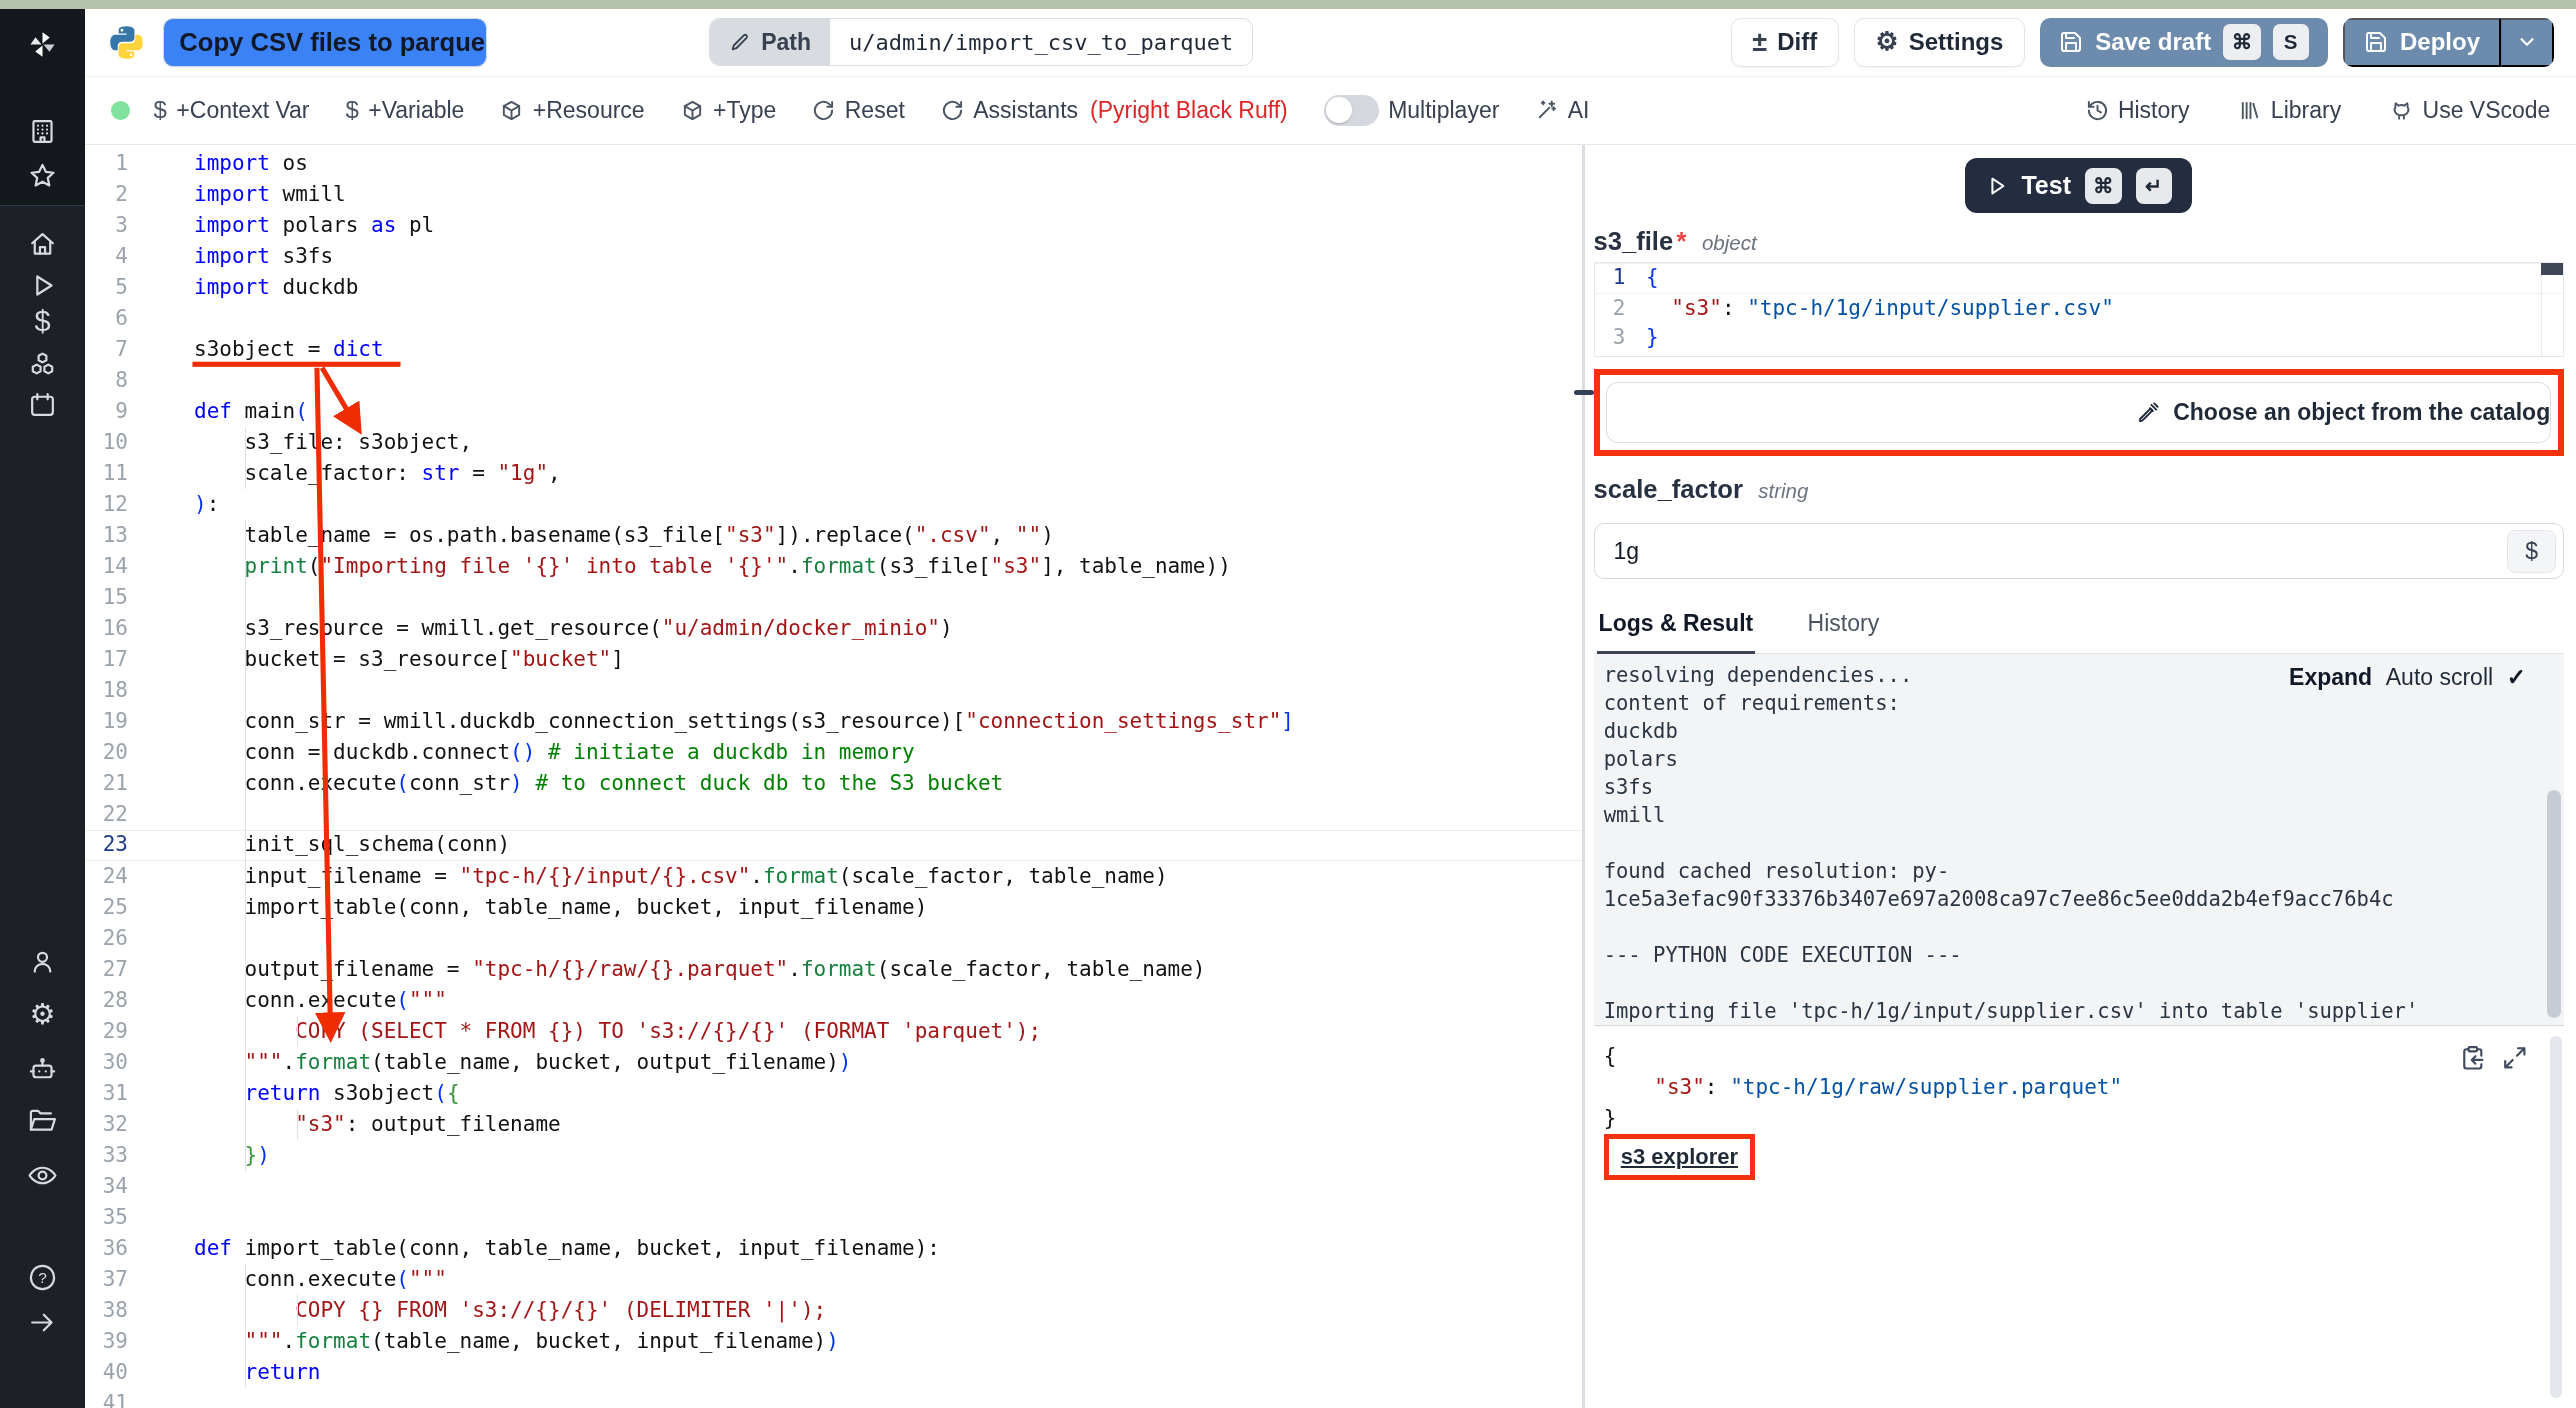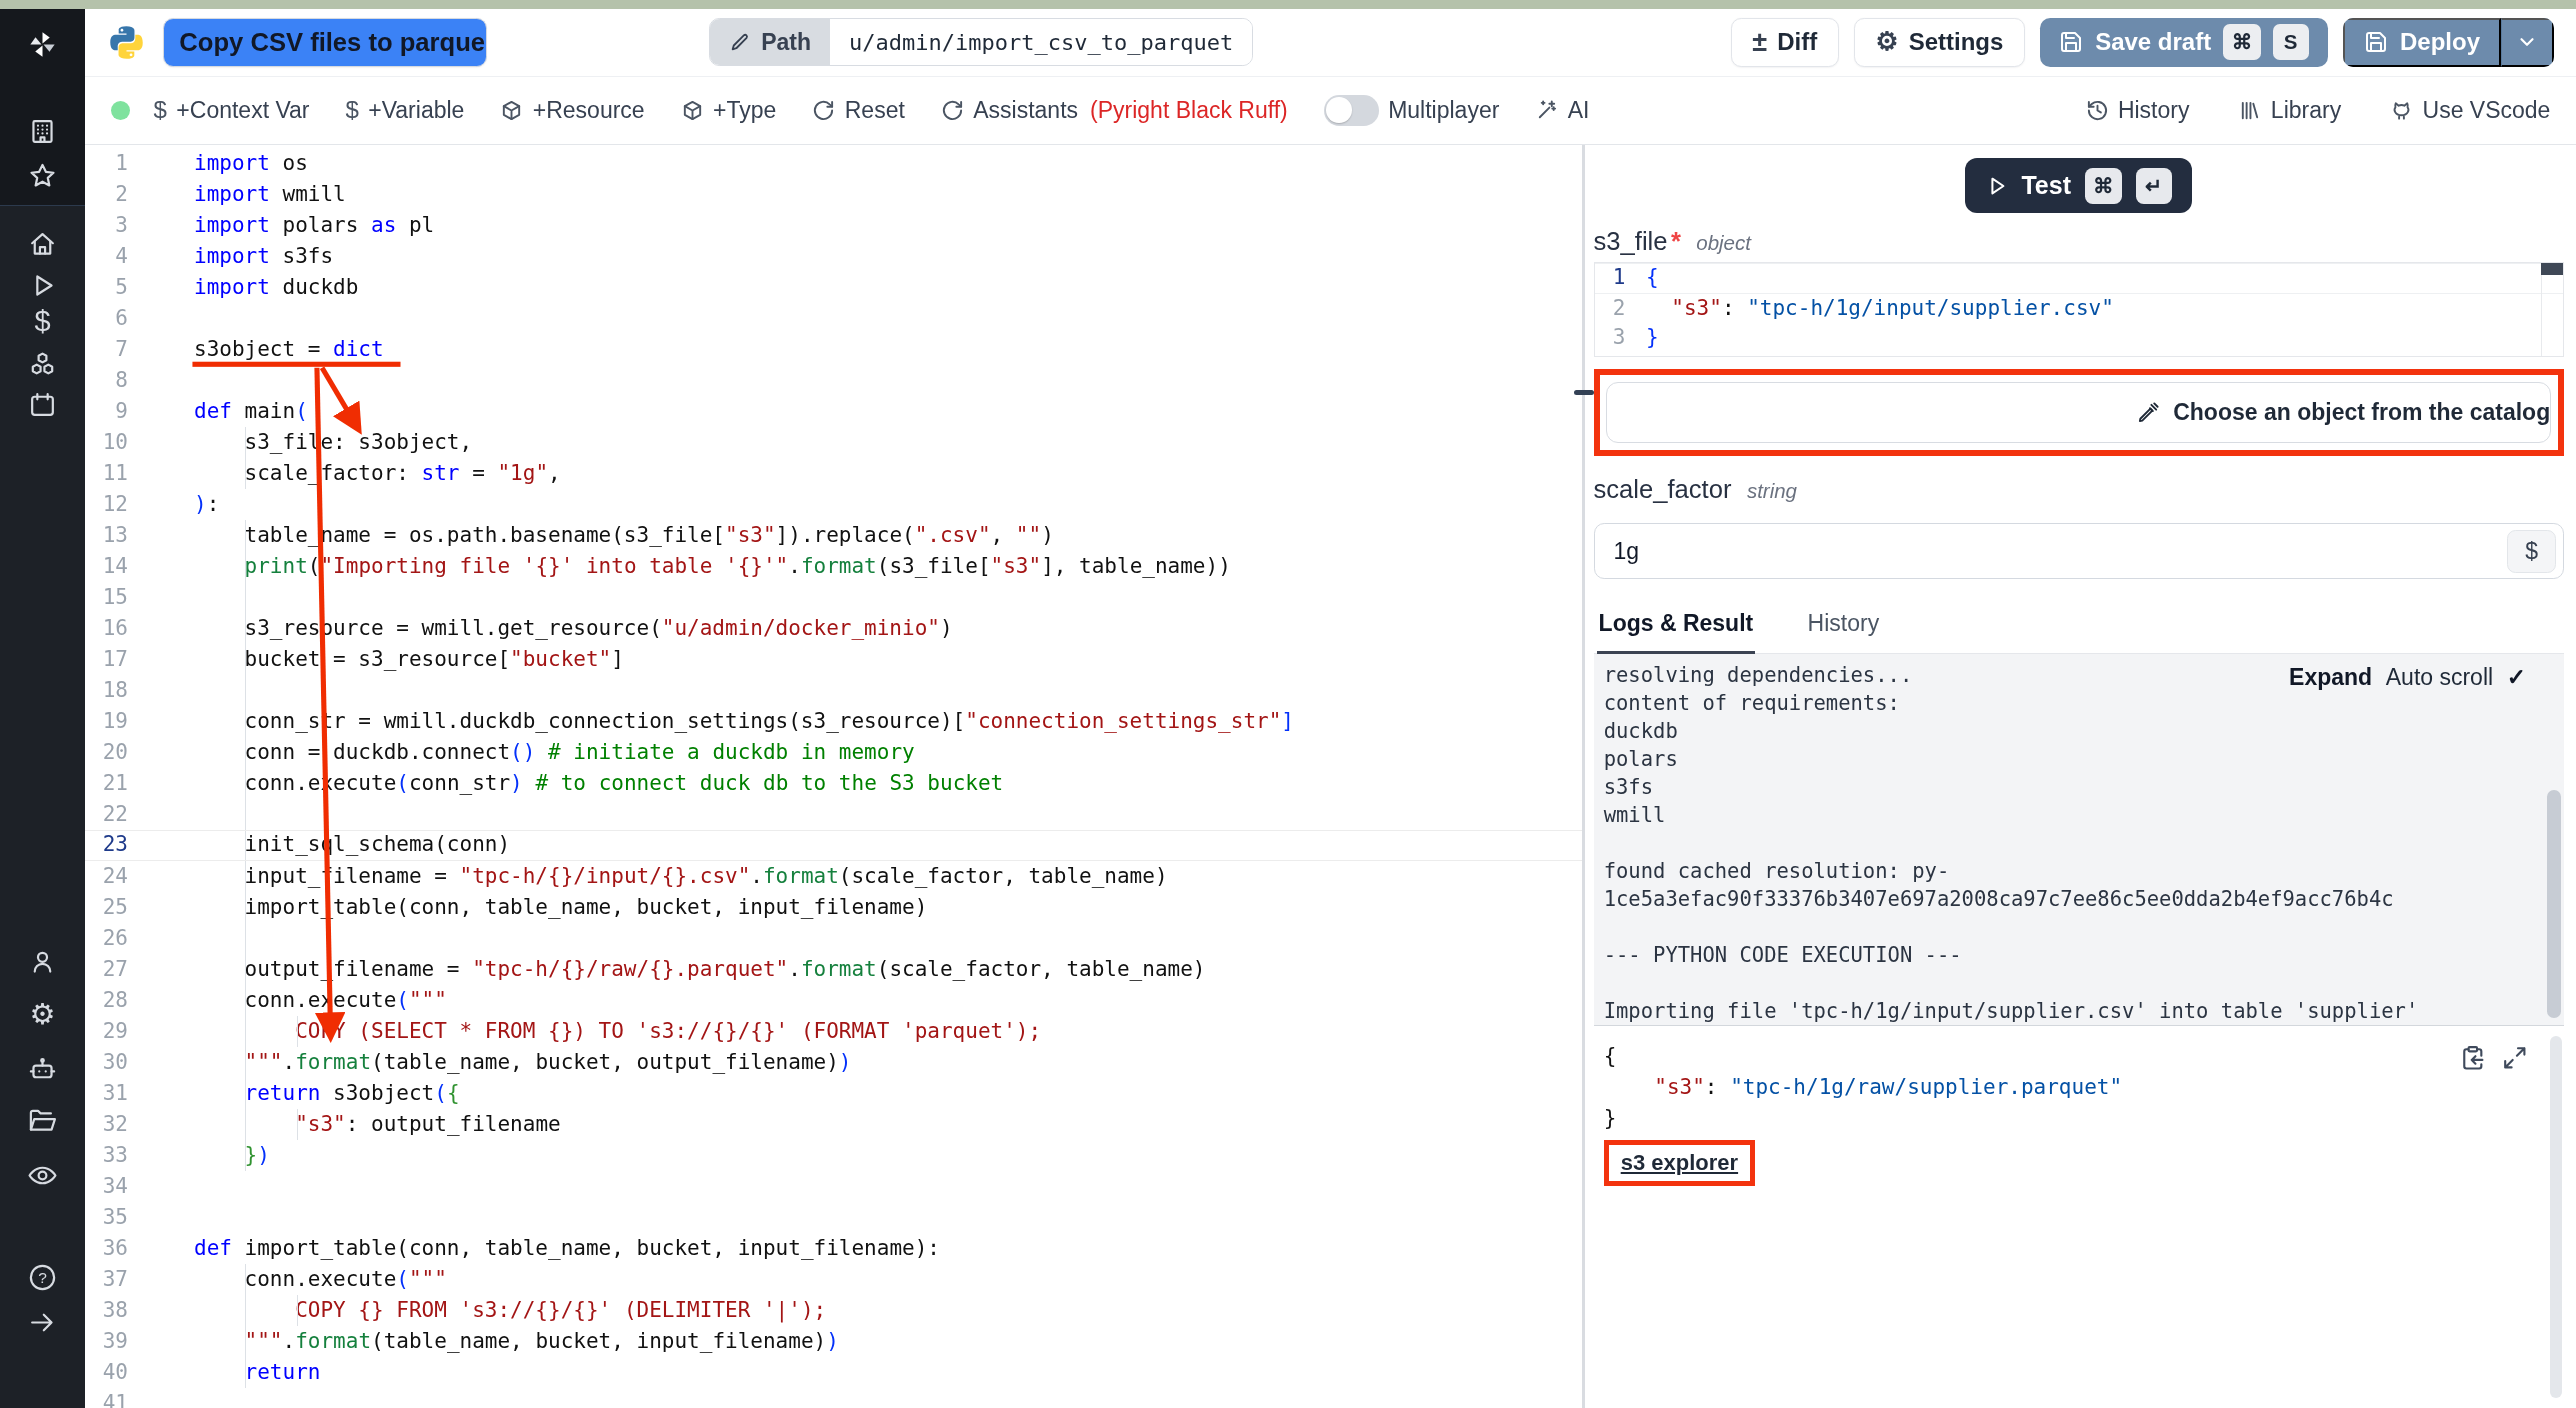--- a/index.html
+++ b/index.html
@@ -72,21 +72,21 @@
   .vdivider { width:2.6px; background:#d9dce1; position:relative; flex:none; }
   .vdivider .handle { position:absolute; left:-8.5px; top:245px; width:20.5px; height:5.1px; border-radius:2.6px; background:#334155; }
 
   
   .rpanel { width:991px; flex:none; display:flex; flex-direction:column; padding:13.6px 12px 0 8.5px; min-height:0; }
   .testbtn { margin:0 auto; height:55px; background:#232d3f; border:none; border-radius:12px; color:#fff; display:flex;
     align-items:center; gap:13.6px; padding:0 20.5px; font-size:25px; font-weight:600; cursor:pointer; }
   .testbtn svg { width:22px; height:22px; stroke:#fff; fill:none; stroke-width:2.2; stroke-linecap:round; stroke-linejoin:round; }
   .testbtn .kbd { background:#e7e9ed; border-radius:7.7px; }
   .arglabel { margin-top:13.6px; display:flex; align-items:baseline; gap:3.4px; }
-  .argname { font-size:25.6px; font-weight:400; color:#283142; }
+  .argname { font-size:25.6px; font-weight:700; color:#283142; }
   .argreq { font-size:25.6px; font-weight:700; color:#ef4444; }
   .argtype { font-size:20.5px; font-style:italic; color:#6b7280; margin-left:12px; }
   .jsoned { margin-top:6.8px; border:0.9px solid #e5e7eb; background:#fff; position:relative; height:95px; overflow:hidden; }
   .jsoned .cl { height:29px; line-height:29px; }
   .jsoned .cl.cur { height:31px; line-height:27px; border-color:#eef0f2; }
   .jsoned .cl .ln { width:31px; }
   .jsoned .cl .lc { margin-left:20.5px; }
   .jscroll { position:absolute; right:0; top:0; bottom:0; width:22px; border-left:0.9px solid #e8eaed; }
   .jthumb { position:absolute; right:0; top:0; width:22px; height:12px; background:#3f4856; }
   .redbox { margin-top:12px; border:6px solid #f3330e; padding:6.8px; }
@@ -106,21 +106,21 @@
   .logctl { position:absolute; top:10.2px; right:38px; display:flex; align-items:center; gap:13.6px; }
   .logctl .expand { font-size:23px; font-weight:700; color:#111827; cursor:pointer; }
   .logctl .ascroll { font-size:23px; color:#1f2937; }
   .logctl .chk { font-size:23px; font-weight:700; color:#111827; }
   .lscroll { position:absolute; right:3.4px; top:136px; width:13.6px; height:228px; border-radius:6.8px; background:#c7ccd4; }
   .result { flex:1; background:#fff; position:relative; padding:15.3px 0 0 10.2px; overflow:hidden; }
   .result .cl { height:31px; line-height:31px; }
   .result .cl .lc { margin-left:0; }
   .resicons { position:absolute; top:19px; right:36px; display:flex; gap:17px; }
   .resicons svg { width:25.6px; height:25.6px; stroke:#3f4a5c; fill:none; stroke-width:2; stroke-linecap:round; stroke-linejoin:round; cursor:pointer; }
-  .s3linkbox { display:inline-block; margin-top:6px; border:5.1px solid #f3330e; padding:5.1px 12px; }
+  .s3linkbox { display:inline-block; margin-top:0; border:5.1px solid #f3330e; padding:5.1px 12px; }
   .s3link { font-size:22px; font-weight:600; color:#1f2937; text-decoration:underline; cursor:pointer; }
   .rscroll { position:absolute; right:1.7px; top:10.2px; bottom:10.2px; width:12px; border-radius:6px; background:#e4e7eb; }
 </style>
 </head>
 <body>
 
 <div class="topstrip"></div>
 <div class="app">
 
   <nav class="sidebar">

